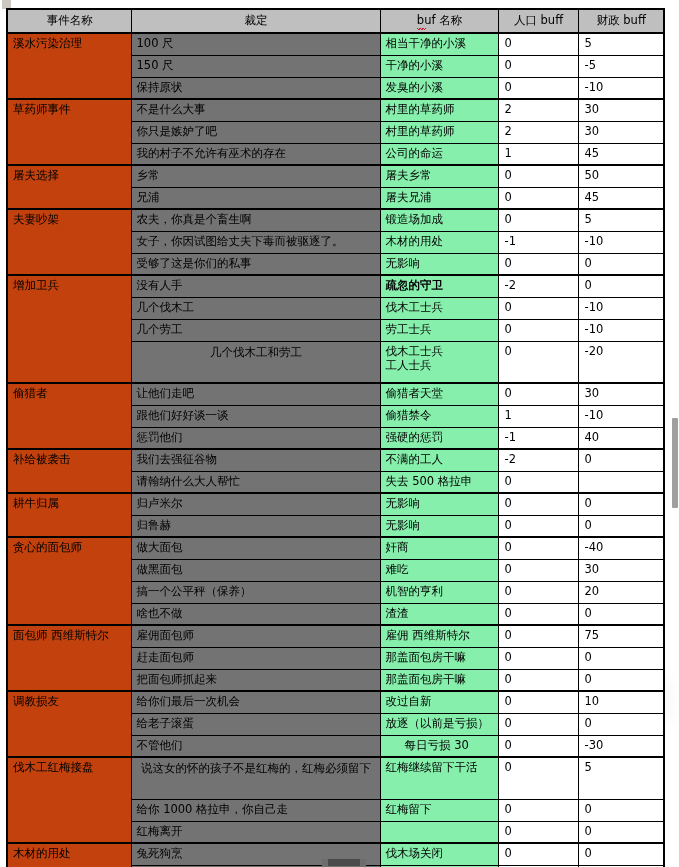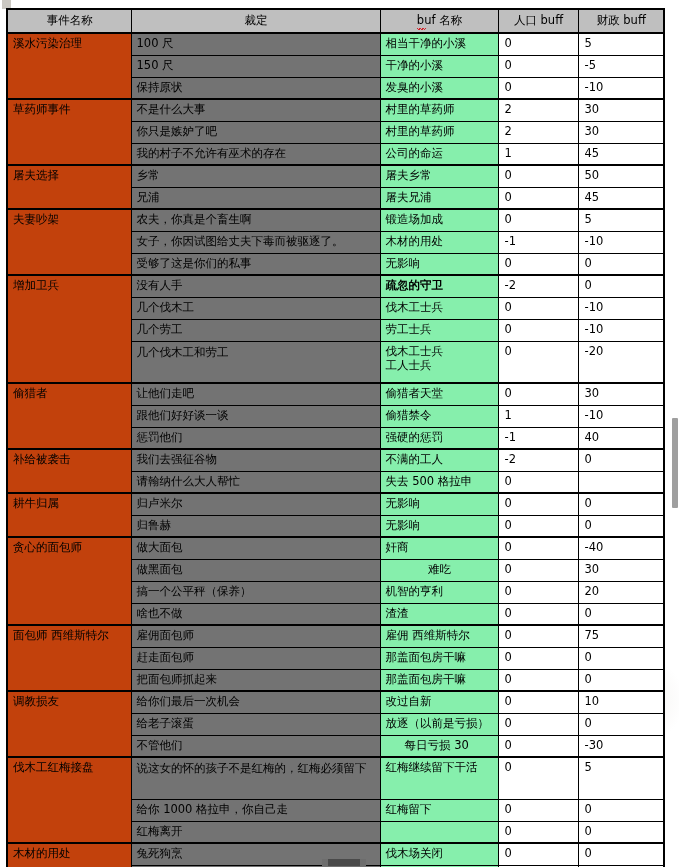--- a/index.html
+++ b/index.html
@@ -59,21 +59,21 @@
       repeating-linear-gradient(135deg,#d4222a 0 1px,transparent 1px 2px);
   }
   td.event{
     background:#c2410c;
     white-space:nowrap;
   }
   td.ruling{background:#737373;}
   td.buf{background:#86efac;}
   td.num{background:#ffffff;text-align:left;padding-left:6px;}
   tr.grp-start > td{border-top:2px solid #000;}
-  td.two-line{line-height:1.45;}
+  td.two-line{line-height:1.45;text-align:center;}
 
   
   table{border:2px solid #000;}
 
   
   #vscroll{
     position:absolute;right:1px;top:418px;width:6px;height:90px;
     background:#9a9a9a;border-radius:1px;opacity:.95;
   }
   #vtrack{
@@ -259,21 +259,21 @@
         </tr>
         <tr class="grp-start">
           <td class="event" rowspan="4">贪心的面包师</td>
           <td class="ruling">做大面包</td>
           <td class="buf" style="white-space: pre-line;">奸商</td>
           <td class="num">0</td>
           <td class="num">-40</td>
         </tr>
         <tr>
           <td class="ruling">做黑面包</td>
-          <td class="buf" style="white-space: pre-line; text-align: center;">难吃</td>
+          <td class="buf" style="white-space: pre-line;">难吃</td>
           <td class="num">0</td>
           <td class="num">30</td>
         </tr>
         <tr>
           <td class="ruling">搞一个公平秤（保养）</td>
           <td class="buf" style="white-space: pre-line;">机智的亨利</td>
           <td class="num">0</td>
           <td class="num">20</td>
         </tr>
         <tr>

